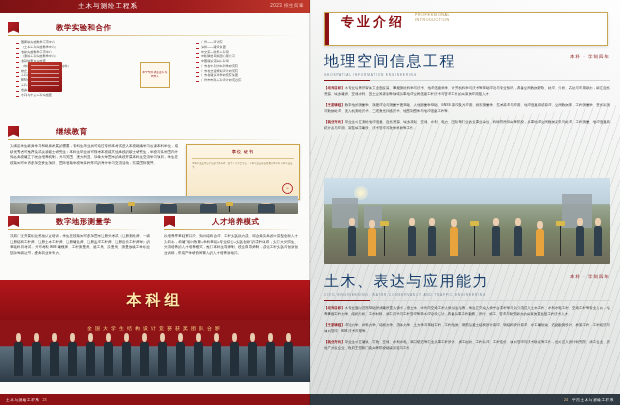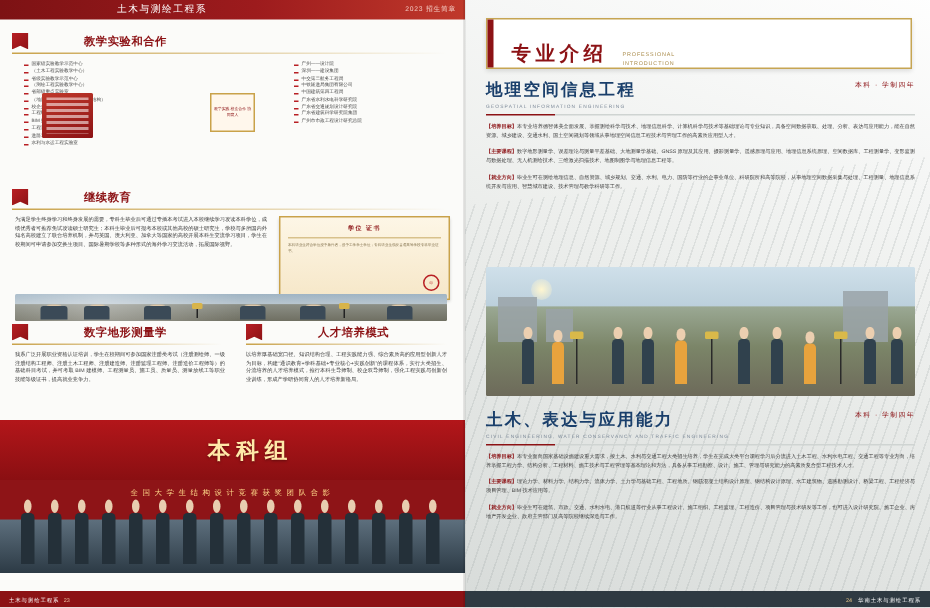--- a/index.html
+++ b/index.html
@@ -66,21 +66,21 @@
       radial-gradient(circle at 20% 30%,rgba(255,255,255,.35),rgba(255,255,255,0) 40%),
       linear-gradient(180deg,#9fb4c4 0%,#b9c6cf 38%,#8c8f86 39%,#6f6f62 100%);
   }
   .photo-site .person{position:absolute;bottom:8%;width:6%;height:46%;background:#3b4a57;border-radius:2px 2px 0 0;}
   .photo-site .person:after{content:"";position:absolute;left:20%;top:-16%;width:60%;height:16%;background:#e0c8a8;border-radius:50%;}
   .photo-site .tripod{position:absolute;bottom:10%;width:1px;height:34%;background:#222;}
   .photo-site .tripod:before{content:"";position:absolute;left:-3px;top:-4px;width:7px;height:4px;background:#d8b44a;border-radius:1px;}
   .red-banner{
     position:absolute;left:0;width:310px;height:40px;
     background:linear-gradient(180deg,#b3161a,#8a0f12);
-    display:flex;align-items:center;justify-content:center;gap:20px;padding-left:12px;
+    display:flex;align-items:center;justify-content:center;gap:20px;
   }
   .red-banner .bw{color:#ffe9a8;font-size:15px;font-weight:bold;letter-spacing:4px;text-shadow:0 1px 2px rgba(0,0,0,.4);}
   .group-photo{
     position:absolute;left:0;width:310px;height:62px;
     background:linear-gradient(180deg,#8e1417 0%,#8e1417 42%,#5d6f7d 43%,#2c3a45 100%);
     overflow:hidden;
   }
   .group-photo .gp-title{position:absolute;left:0;right:0;top:5px;text-align:center;color:#ffd98a;font-size:5px;letter-spacing:3px;}
   .group-photo .gpp{position:absolute;bottom:6px;width:9px;height:34px;background:#243039;border-radius:3px 3px 0 0;}
   .group-photo .gpp:after{content:"";position:absolute;left:22%;top:-9px;width:56%;height:9px;background:#e8cdb0;border-radius:50%;}
@@ -99,27 +99,27 @@
   }
   .rp-lines{
     position:absolute;right:-40px;top:120px;width:360px;height:300px;
     background:repeating-linear-gradient(115deg,rgba(140,150,150,.18) 0 1px,rgba(0,0,0,0) 1px 7px);
     transform:rotate(-6deg);
   }
   .rp-header{
     position:absolute;left:14px;top:12px;width:282px;height:32px;
     background:#ffffff;border:1px solid #c6a553;
     box-shadow:0 1px 3px rgba(0,0,0,.12);
-    display:flex;align-items:flex-end;
+    display:flex;align-items:flex-start;
   }
   .rp-header .hl{width:4px;height:32px;background:#8c1215;}
   .rp-header .ht{margin-left:12px;font-size:13px;font-weight:bold;color:#8c1215;letter-spacing:3px;}
   .rp-header .hs{margin-left:10px;font-size:3.6px;color:#a98b4a;line-height:1.5;letter-spacing:.6px;}
   .major{position:absolute;left:14px;width:286px;}
-  .major .m-title{font-size:11px;font-weight:bold;color:#1a3f6b;letter-spacing:1.5px;}
+  .major .m-title{font-size:15px;font-weight:normal;color:#1a3f6b;letter-spacing:1.5px;}
   .major .m-en{font-size:3.2px;color:#7d8a99;letter-spacing:.8px;margin-top:2px;}
   .major .m-meta{position:absolute;right:0;top:2px;font-size:4.5px;color:#8c1215;letter-spacing:1px;}
   .major .m-underline{margin-top:3px;height:1px;background:linear-gradient(90deg,#8c1215 0 46px,#cfd4d2 46px 100%);}
   .para{font-size:3.45px;line-height:1.72;color:#3d3d3d;text-align:justify;margin-top:5px;}
   .para .tag{color:#8c1215;font-weight:bold;}
   .rp-photo{
     position:absolute;left:14px;width:286px;height:86px;overflow:hidden;border-radius:1px;
     background:
       linear-gradient(180deg,#cfe0ea 0%,#bcd0dc 30%,#9aa893 31%,#7b8568 62%,#6d6a5a 100%);
   }

